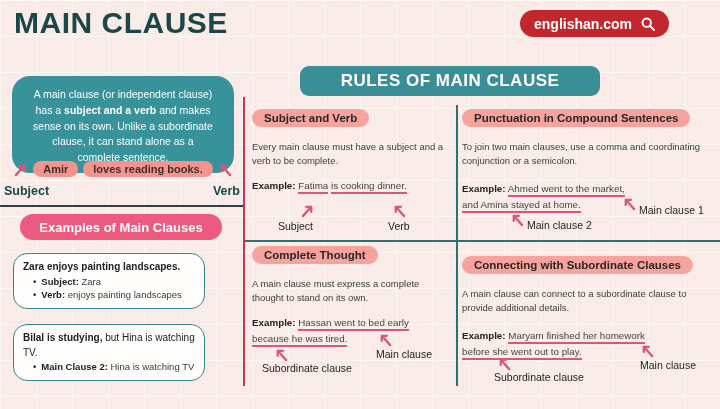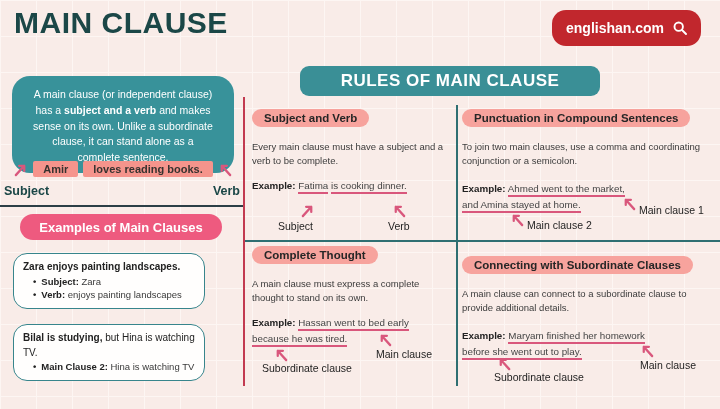--- a/index.html
+++ b/index.html
@@ -8,32 +8,32 @@
     position:relative; width:720px; height:409px; overflow:hidden;
     background-color:#f9ece8;
     background-image:
       linear-gradient(#fdf6f3 1px, transparent 1px),
       linear-gradient(90deg, #fdf6f3 1px, transparent 1px);
     background-size:36px 36px;
   }
   
   .title{ position:absolute; left:14px; top:6px; font-size:30px; font-weight:800;
     color:#1b4747; letter-spacing:.5px; }
-  .badge{ position:absolute; left:552px; top:10px; height:36px; background:#c1272d;
+  .badge{ position:absolute; left:520px; top:10px; height:27px; background:#c1272d;
     border-radius:14px; display:flex; align-items:center; gap:9px; padding:0 14px;
     color:#fff; font-weight:bold; font-size:14px; }
   .badge svg{ display:block; }
   
   .defbox{ position:absolute; left:12px; top:76px; width:222px; height:97px;
     background:#38929a; border-radius:18px; color:#fff; font-size:10.5px;
     line-height:1.5; text-align:center; padding:11px 20px; }
   .defbox b{ font-weight:bold; }
   .sent-row{ position:absolute; left:6px; top:161px; width:234px; display:flex;
     align-items:center; justify-content:center; gap:5px; }
-  .pill{ background:#f5948c; border-radius:2px; padding:2px 10px; font-weight:bold;
+  .pill{ background:#f5948c; border-radius:8px; padding:2px 10px; font-weight:bold;
     font-size:11px; color:#37322f; white-space:nowrap; }
   .sent-labels{ position:absolute; left:4px; top:184px; width:236px; display:flex;
     justify-content:space-between; font-weight:bold; font-size:12.5px; color:#1b4747; }
   .hr-dark{ position:absolute; left:0; top:205px; width:243px; height:2px; background:#2c3e46; }
   .ex-header{ position:absolute; left:20px; top:214px; width:202px; height:26px;
     background:#ee5a7f; border-radius:13px; color:#fff; font-weight:bold; font-size:13px;
     display:flex; align-items:center; justify-content:center; }
   .ex-box{ position:absolute; left:13px; width:192px; background:#fffefd;
     border:1.5px solid #37858c; border-radius:14px; padding:6px 9px 6px 9px;
     font-size:9.5px; color:#3a3a3a; line-height:1.45; }

